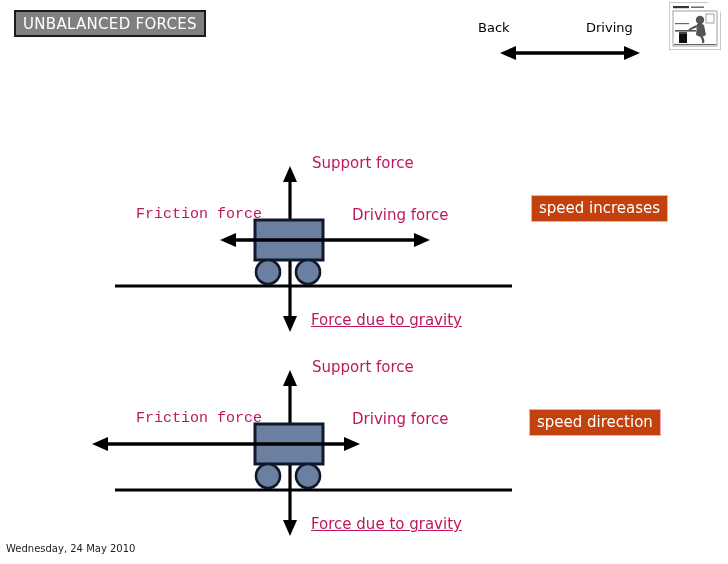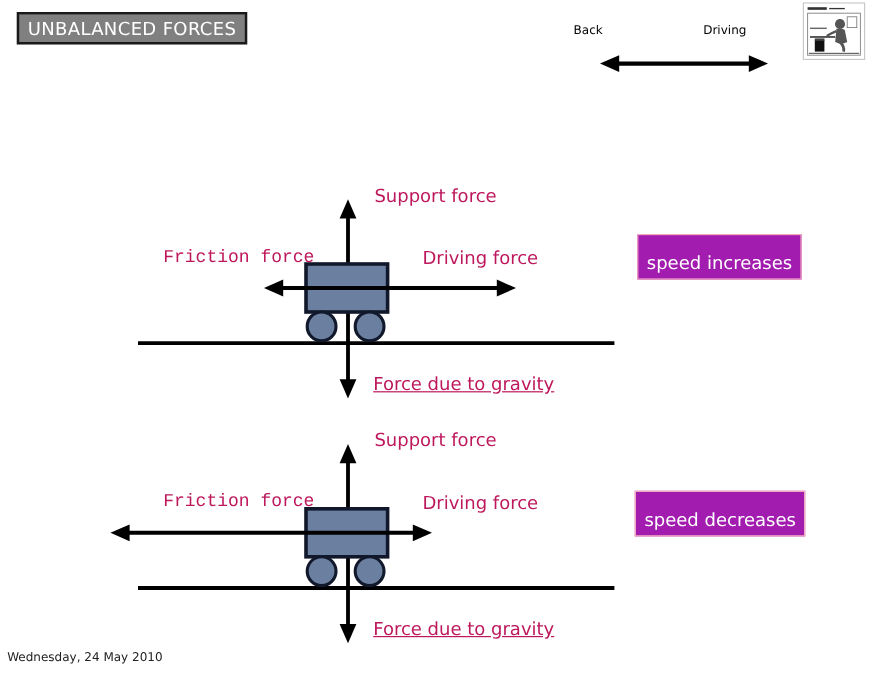--- a/index.html
+++ b/index.html
@@ -11,20 +11,21 @@
   body {
     font-family: "DejaVu Sans", "Liberation Sans", sans-serif;
     color: #000000;
   }
   #slide {
     position: relative;
     width: 728px;
     height: 564px;
     background: #ffffff;
     overflow: hidden;
+    border-radius: 32px;
   }
 
   
   #title-banner {
     position: absolute;
     left: 14px;
     top: 10px;
     width: 192px;
     height: 27px;
     background: #808080;
@@ -45,21 +46,21 @@
   #direction-group {
     position: absolute;
     left: 470px;
     top: 20px;
     width: 200px;
     height: 45px;
   }
   #direction-group .dir-label {
     position: absolute;
     top: 0;
-    font-size: 10px;
+    font-size: 13px;
     color: #000;
     white-space: nowrap;
   }
   #back-label { left: 8px; }
   #forward-label { left: 116px; }
   #direction-arrow {
     position: absolute;
     left: 30px;
     top: 24px;
   }
@@ -109,26 +110,26 @@
     white-space: nowrap;
   }
   .label-support   { left: 312px; top: 2px; }
   .label-friction  { left: 136px; top: 54px; font-family: Liberation Mono, monospace; }
   .label-driving   { left: 352px; top: 54px; }
   .label-gravity   { left: 311px; top: 159px; text-decoration: underline; }
 
   
   .result-callout {
     position: absolute;
-    background: #a21caf;
+    background: #c2410c;
     border: 1px solid #f2a9c0;
     box-sizing: border-box;
     color: #ffffff;
     font-size: 15px;
-    padding: 14px 7px 4px 7px;
+    padding: 3px 7px 4px 7px;
     white-space: nowrap;
   }
   #result-1 { left: 531px; top: 195px; }
   #result-2 { left: 529px; top: 409px; }
 
   
   #footer-date {
     position: absolute;
     left: 6px;
     top: 543px;
@@ -259,17 +260,17 @@
         <polygon points="360,88 344,81 344,95" fill="#000"></polygon>
       </g>
     </svg>
 
     <span class="dlabel label-support">Support force</span>
     <span class="dlabel label-friction">Friction force</span>
     <span class="dlabel label-driving">Driving force</span>
     <span class="dlabel label-gravity">Force due to gravity</span>
   </div>
 
-  <div class="result-callout" id="result-2">speed decreases</div>
+  <div class="result-callout" id="result-2">speed direction</div>
 
   <div id="footer-date">Wednesday, 24 May 2010</div>
 
 </div>
 
 </body></html>

